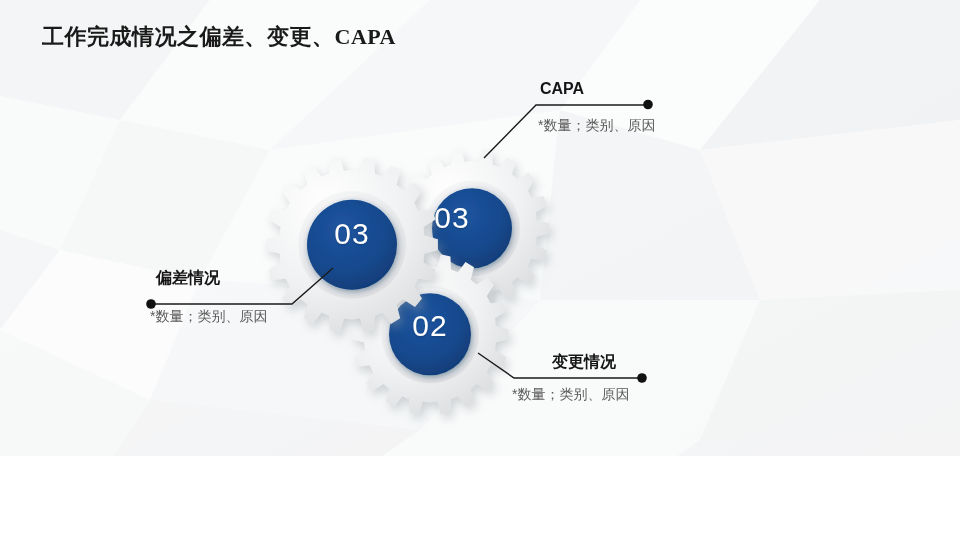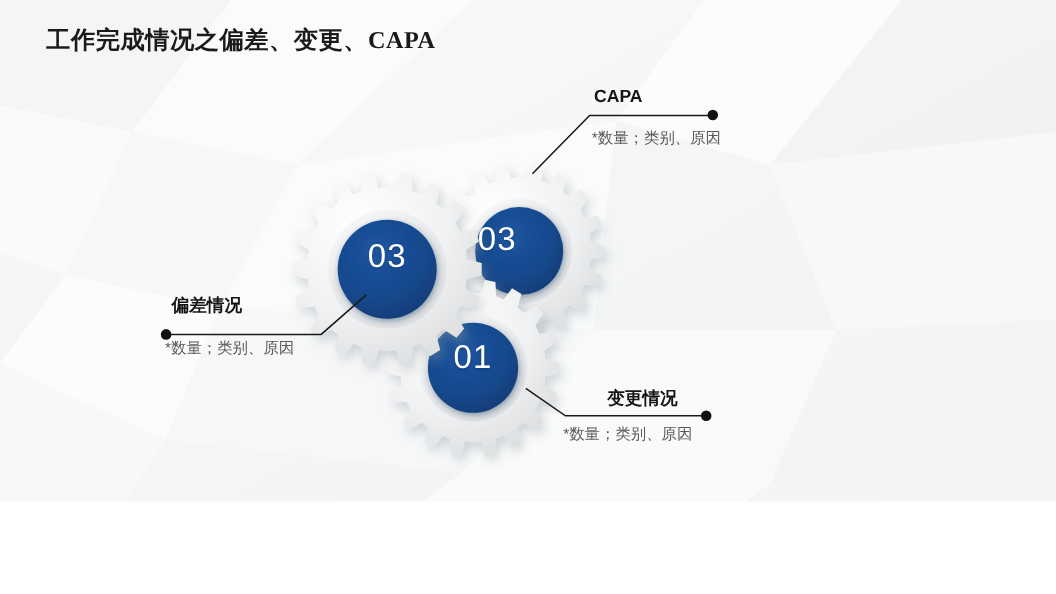--- a/index.html
+++ b/index.html
@@ -217,21 +217,21 @@
                  L340.3,157.2 L343.9,171 Z"></path>
         <circle cx="352" cy="244.7" r="54" fill="url(#gearBody)"></circle>
       </g>
       <circle cx="352" cy="244.7" r="53" fill="url(#innerRing)"></circle>
       <circle filter="url(#hubShadow)" cx="352" cy="244.7" r="45" fill="url(#hubBlue)"></circle>
     </g>
   </svg>
 
   <div class="gear-number" id="gear-number-01">03</div>
   <div class="gear-number" id="gear-number-03">03</div>
-  <div class="gear-number" id="gear-number-02">01</div>
+  <div class="gear-number" id="gear-number-02">02</div>
 
   <svg id="connectors" viewBox="0 0 960 540" preserveAspectRatio="none">
 
     <g>
       <polyline points="484,158 536,105 646,105" fill="none" stroke="#1a1a1a" stroke-width="1.4"></polyline>
       <circle cx="648" cy="104.5" r="4.8" fill="#111111"></circle>
     </g>
 
     <g>
       <polyline points="153,304 292,304 333,268" fill="none" stroke="#1a1a1a" stroke-width="1.4"></polyline>

